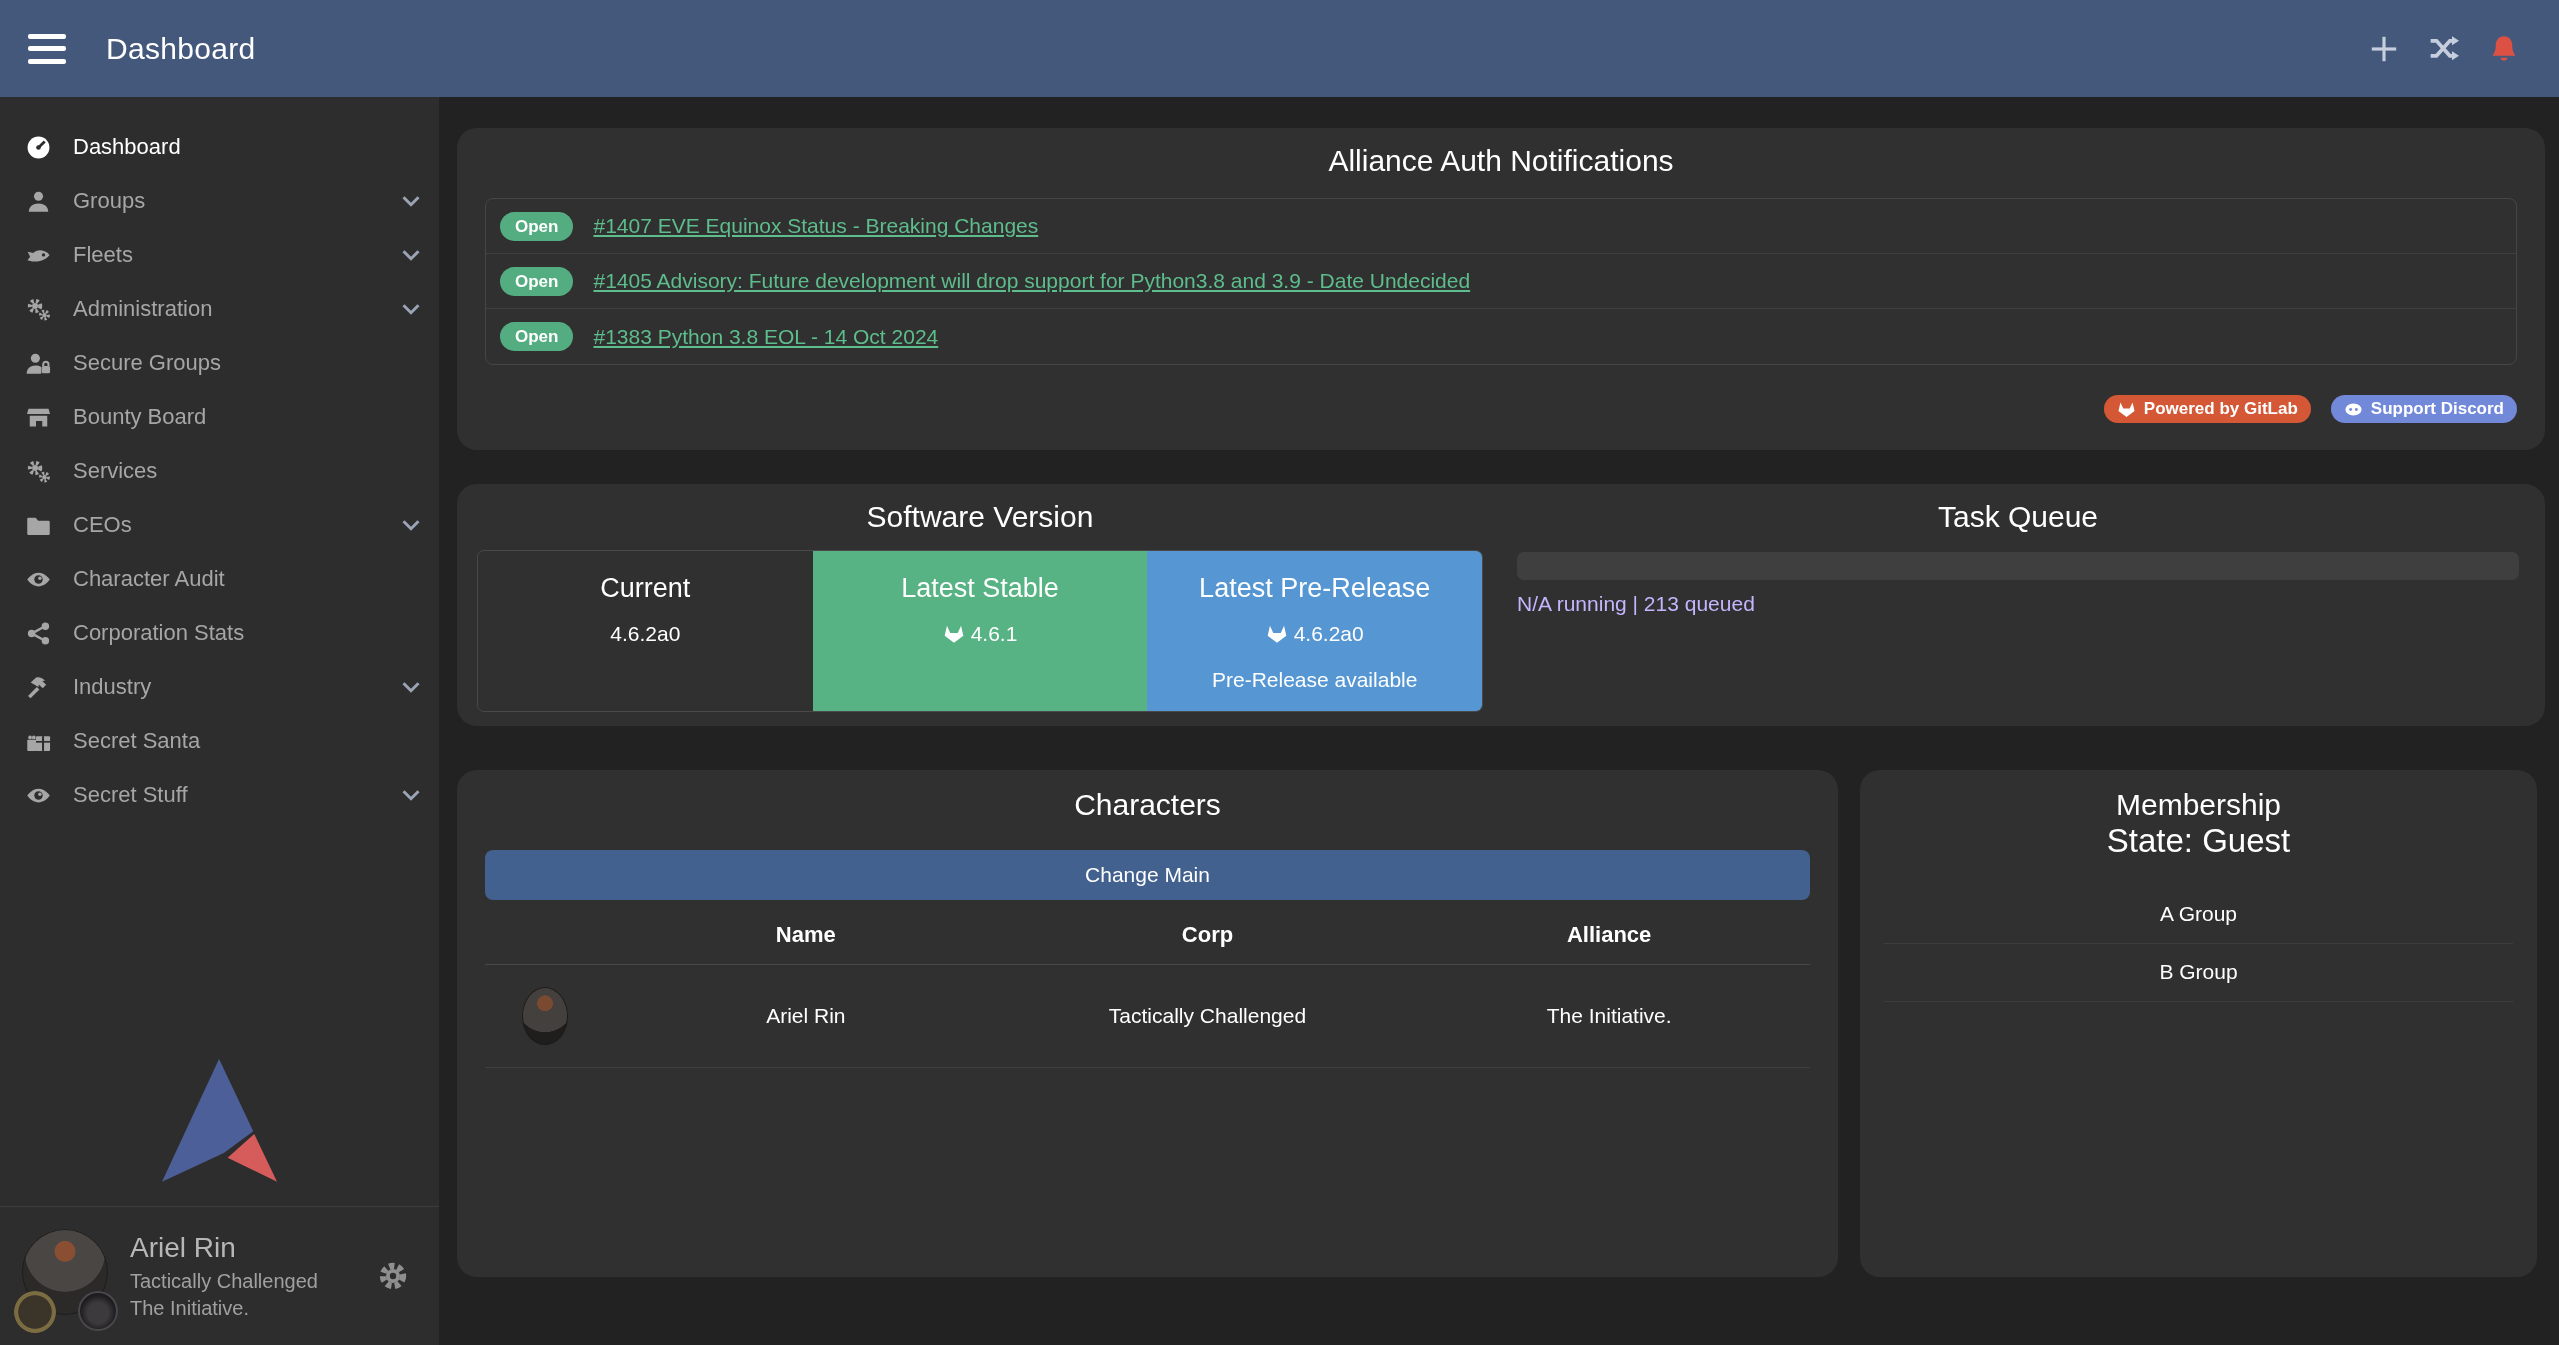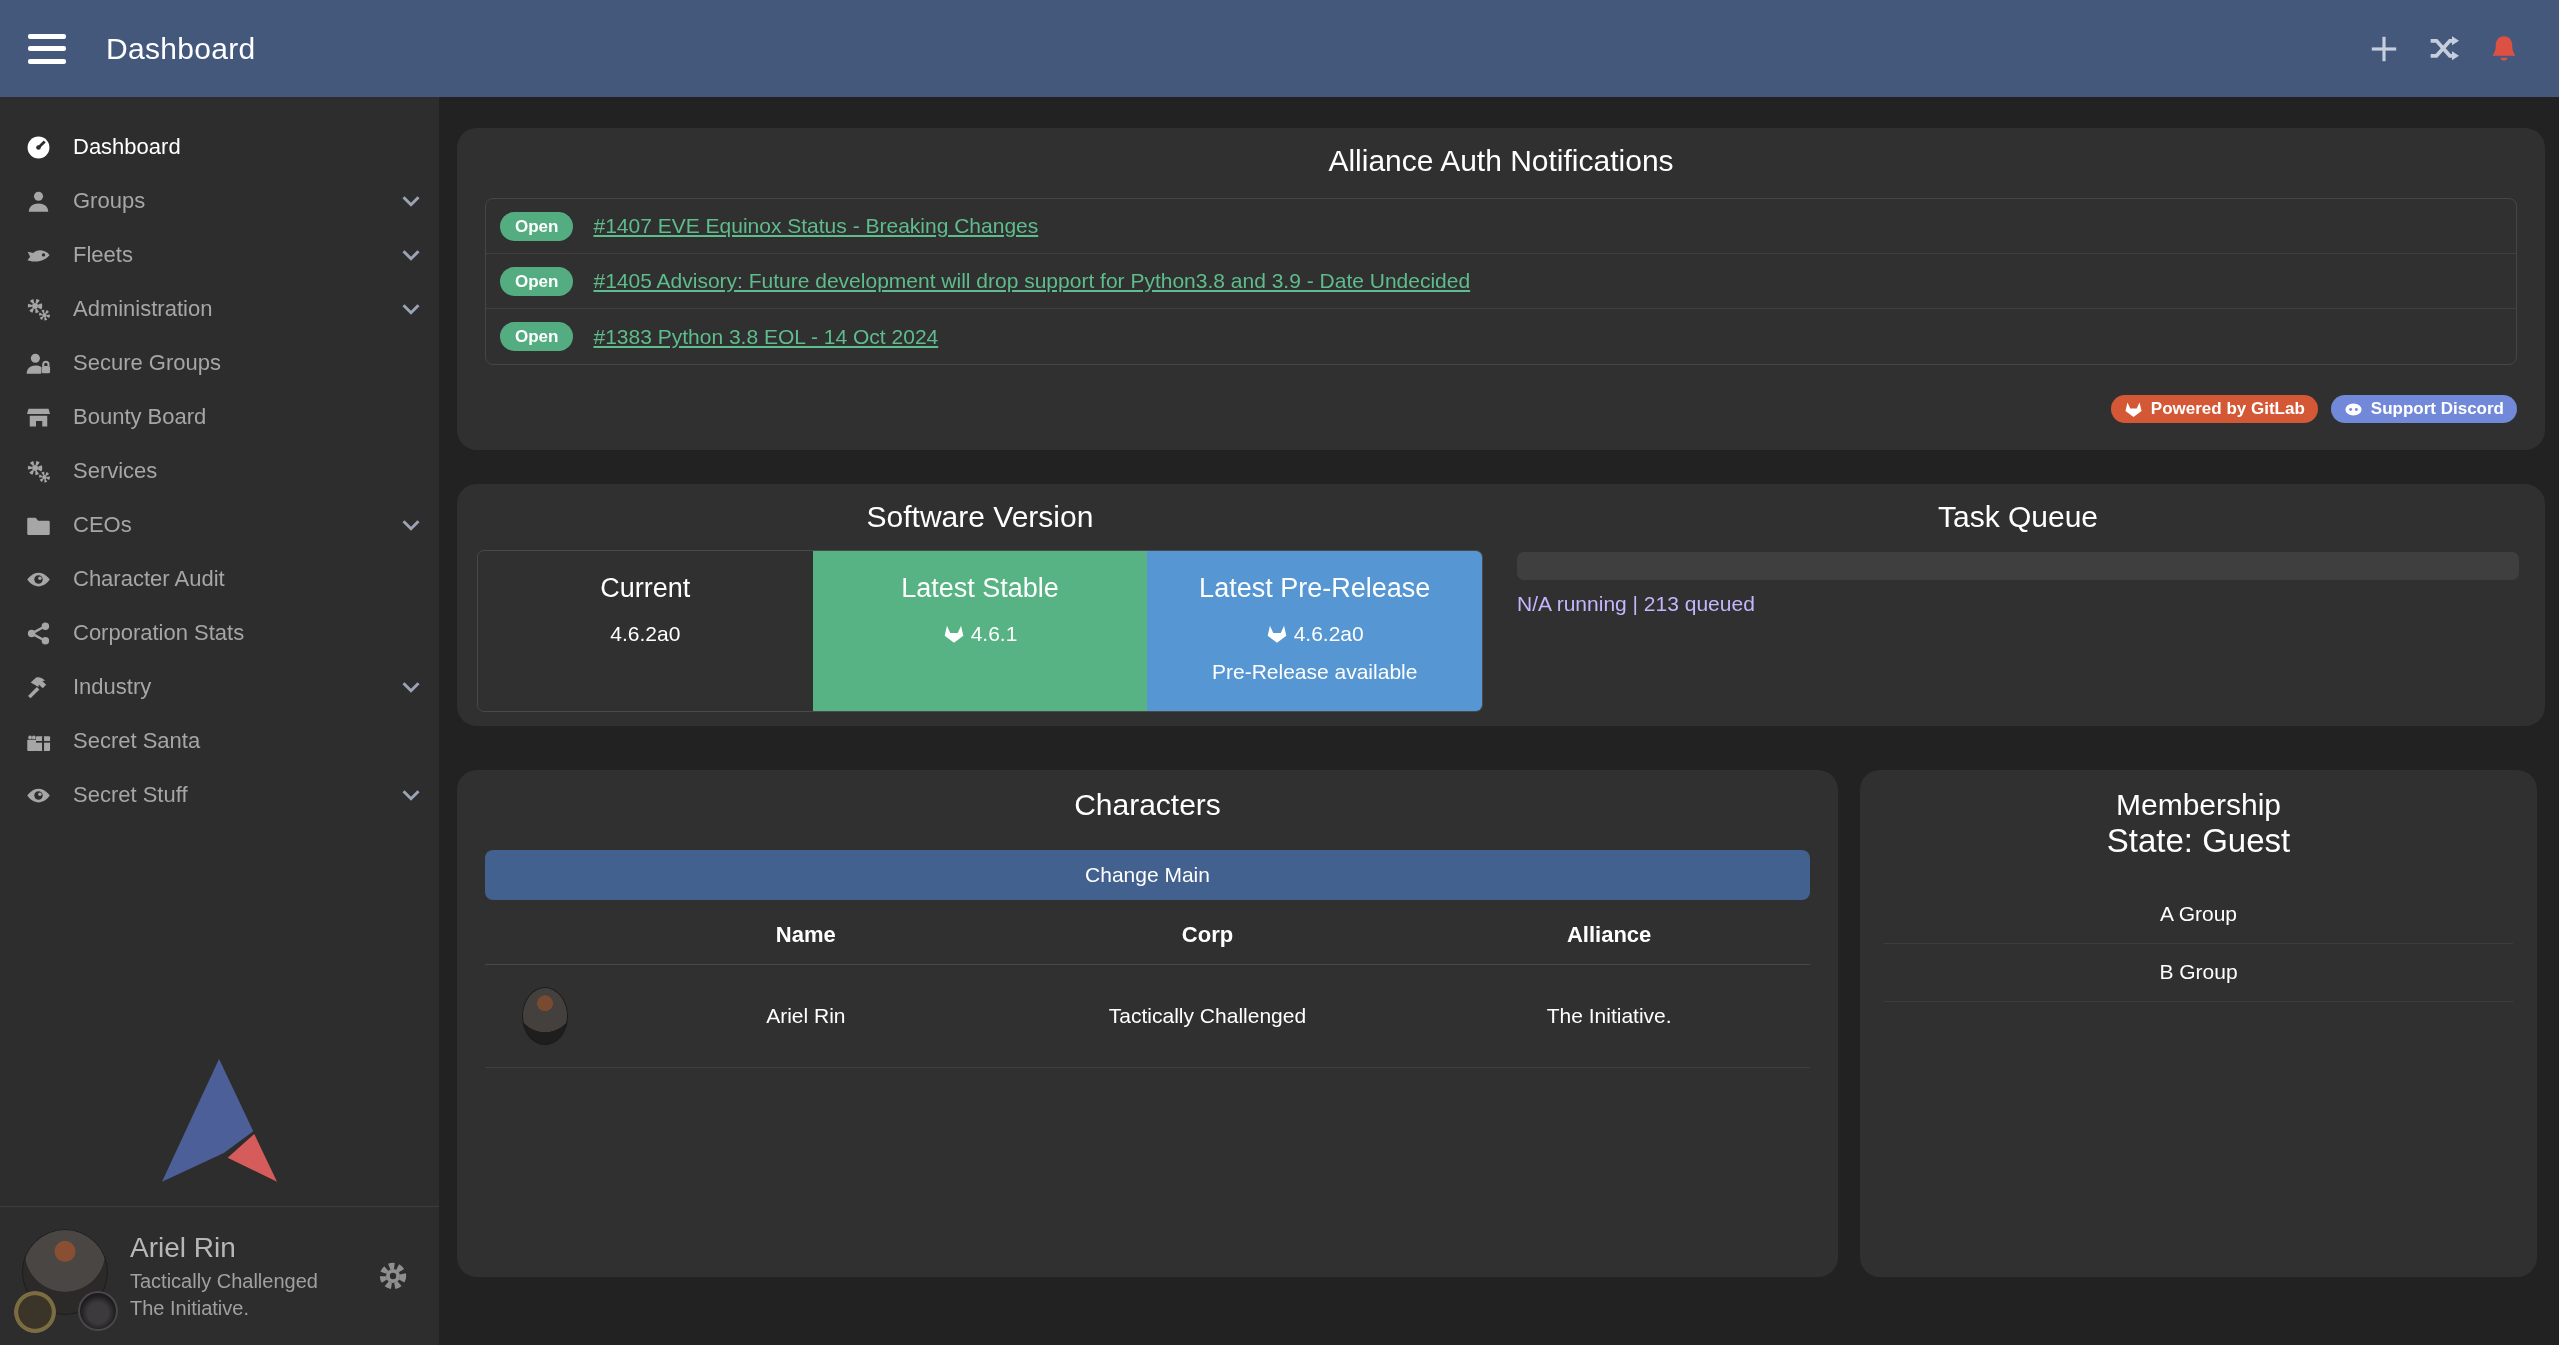--- a/index.html
+++ b/index.html
@@ -51,38 +51,38 @@
 
   
   .card-notifications { height:322px; padding:16px 28px 0 28px; }
   .panel-title { text-align:center; font-size:30px; font-weight:500; color:#fff; }
   .notif-box { margin-top:20px; border:1px solid #474646; border-radius:8px; overflow:hidden; }
   .notif-row { height:55px; display:flex; align-items:center; padding:0 14px; border-bottom:1px solid #403f3f; }
   .notif-row:last-child { border-bottom:none; }
   .badge-open { background:#53ad80; color:#fff; font-size:17px; font-weight:bold; border-radius:16px;
                 padding:6px 15px; line-height:1; }
   .notif-link { color:#5dbd8c; font-size:21px; margin-left:20px; text-decoration:underline; cursor:pointer; }
-  .notif-footer { display:flex; justify-content:flex-end; gap:13px; margin-top:30px; }
+  .notif-footer { display:flex; justify-content:flex-end; gap:20px; margin-top:30px; }
   .shield { display:flex; align-items:center; gap:8px; color:#fff; font-size:17px; font-weight:bold;
             height:28px; padding:0 13px; border-radius:14px; cursor:pointer; }
   .shield svg { width:19px; height:17px; }
   .shield.gitlab { background:#d45835; }
   .shield.discord { background:#7289da; }
 
   
   .card-row2 { height:242px; margin-top:34px; display:flex; }
   .half { flex:1 1 50%; padding:16px 20px 14px 20px; display:flex; flex-direction:column; }
   .half.left { padding-right:18px; }
   .half.right { padding:16px 26px 14px 16px; }
   .version-box { margin-top:16px; flex:1; border:1px solid #4a4949; border-radius:7px; display:flex; }
   .vcol { flex:1 1 33.33%; text-align:center; padding-top:22px; }
   .vcol .vhead { font-size:27px; font-weight:500; }
   .vcol .vver { font-size:21px; margin-top:18px; display:flex; align-items:center; justify-content:center; gap:6px; }
   .vcol .vver svg { width:22px; height:20px; }
-  .vcol .vnote { font-size:21px; margin-top:14px; }
+  .vcol .vnote { font-size:21px; margin-top:22px; }
   .vcol.green { background:#57b384; }
   .vcol.blue { background:#5697d3; border-radius:0 6px 6px 0; }
   .tq-status { font-size:21px; margin-top:22px; color:#f2f2f2; }
   .tq-bar { margin-top:18px; height:28px; background:#403f3f; border-radius:7px; overflow:hidden; }
   .tq-fill { height:100%; width:0; background:#53ad80; }
   .tq-queue { font-size:21px; margin-top:12px; color:#c4b5fd; }
 
   
   .row3 { display:flex; gap:22px; margin-top:44px; }
   .card-characters { width:1381px; height:507px; padding:18px 28px; }

